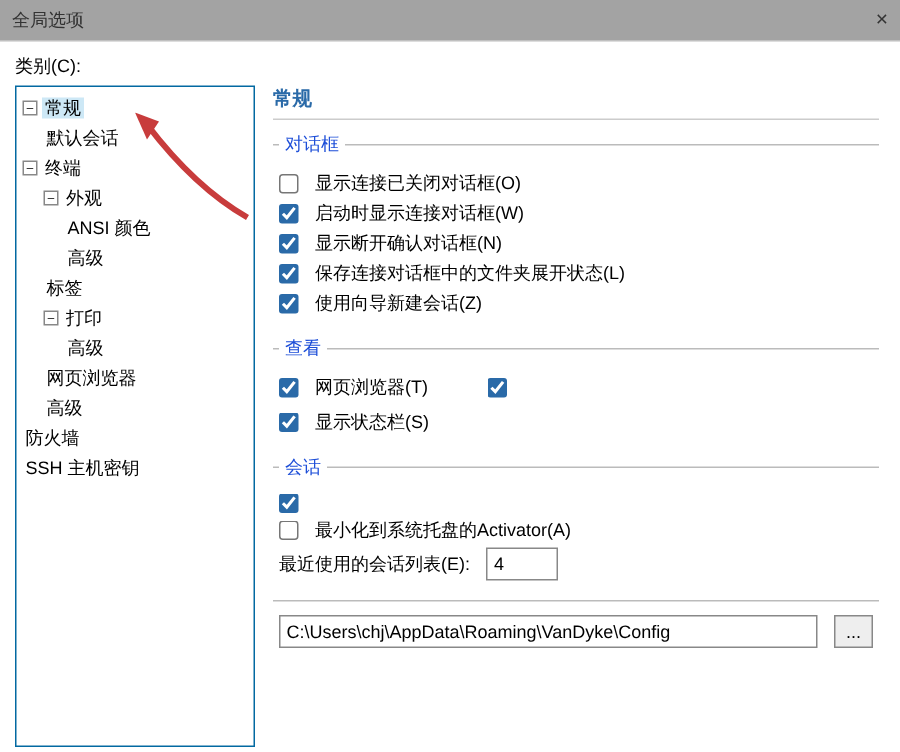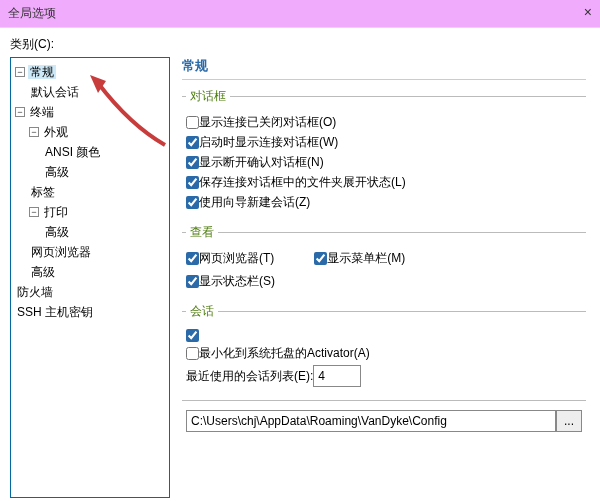--- a/index.html
+++ b/index.html
@@ -1,33 +1,33 @@
 <!DOCTYPE html>
 <html><head>
 <meta charset="utf-8">
 <style>
 *{box-sizing:border-box;margin:0;padding:0;font-family:"Microsoft YaHei","SimSun",sans-serif;font-size:12px}
 body{background:#fff;width:600px;height:501px;overflow:hidden}
-.titlebar{height:28px;background:#f0abfc;border-bottom:1px solid #ddd;display:flex;align-items:center;padding:0 8px;position:relative}
+.titlebar{height:28px;background:#a3a3a3;border-bottom:1px solid #ddd;display:flex;align-items:center;padding:0 8px;position:relative}
 .titlebar .title{color:#333}
 .titlebar .close{position:absolute;right:8px;top:4px;font-size:14px;color:#333}
 .category-label{padding:8px 10px 4px}
 .main{display:flex;padding:0 10px 10px;gap:8px;height:calc(100% - 50px)}
 .tree{width:160px;border:1px solid #0369a1;background:#fff;padding:4px 2px;overflow:hidden}
 .tree ul{list-style:none;padding-left:14px}
 .tree>ul{padding-left:2px}
 .tree li{line-height:20px;white-space:nowrap;position:relative}
 .tree .toggle{display:inline-block;width:10px;height:10px;border:1px solid #888;text-align:center;line-height:8px;font-size:9px;margin-right:3px;color:#333;position:relative;top:-1px}
 .tree .node{padding:0 2px}
 .tree .selected{background:#cde8f6}
 .content{flex:1;padding:0 4px;overflow:hidden}
 .heading{color:#2a6aa8;font-weight:bold;font-size:13px;border-bottom:1px solid #ccc;padding-bottom:4px;margin-bottom:6px}
 fieldset{border:none;border-top:1px solid #bbb;margin:8px 0 4px;padding:6px 4px 2px}
-legend{padding:0 4px;color:#4d7c0f}
-.row{display:flex;align-items:center;margin:3px 0;gap:0}
+legend{padding:0 4px;color:#1d4ed8}
+.row{display:flex;align-items:center;margin:3px 0;gap:11px}
 input[type=checkbox]{width:13px;height:13px;accent-color:#2a6aa8}
 input[type=text]{height:22px;border:1px solid #888;padding:0 4px;background:#fff}
 .recent-input{width:48px}
 .config-input{flex:1}
 .browse-btn{width:26px;height:22px;border:1px solid #888;background:#eee;text-align:center;line-height:20px}
 .arrow{position:absolute;left:90px;top:75px;pointer-events:none}
 .arrow-line{stroke:#c83c3c;stroke-width:4;fill:none}
 .arrow-head{fill:#c83c3c}
 .two-col{display:flex;gap:40px}
 </style>
@@ -101,21 +101,20 @@
 
     <fieldset>
       <legend>查看</legend>
       <div class="two-col">
         <div class="row">
             <input type="checkbox" checked="" style="">
             <span>网页浏览器(T)</span>
           </div>
         <div class="row">
             <input type="checkbox" checked="" style="">
-            <span>显示菜单栏(M)</span>
           </div>
       </div>
       <div class="row">
           <input type="checkbox" checked="" style="">
           <span>显示状态栏(S)</span>
         </div>
     </fieldset>
 
     <fieldset>
       <legend>会话</legend>

